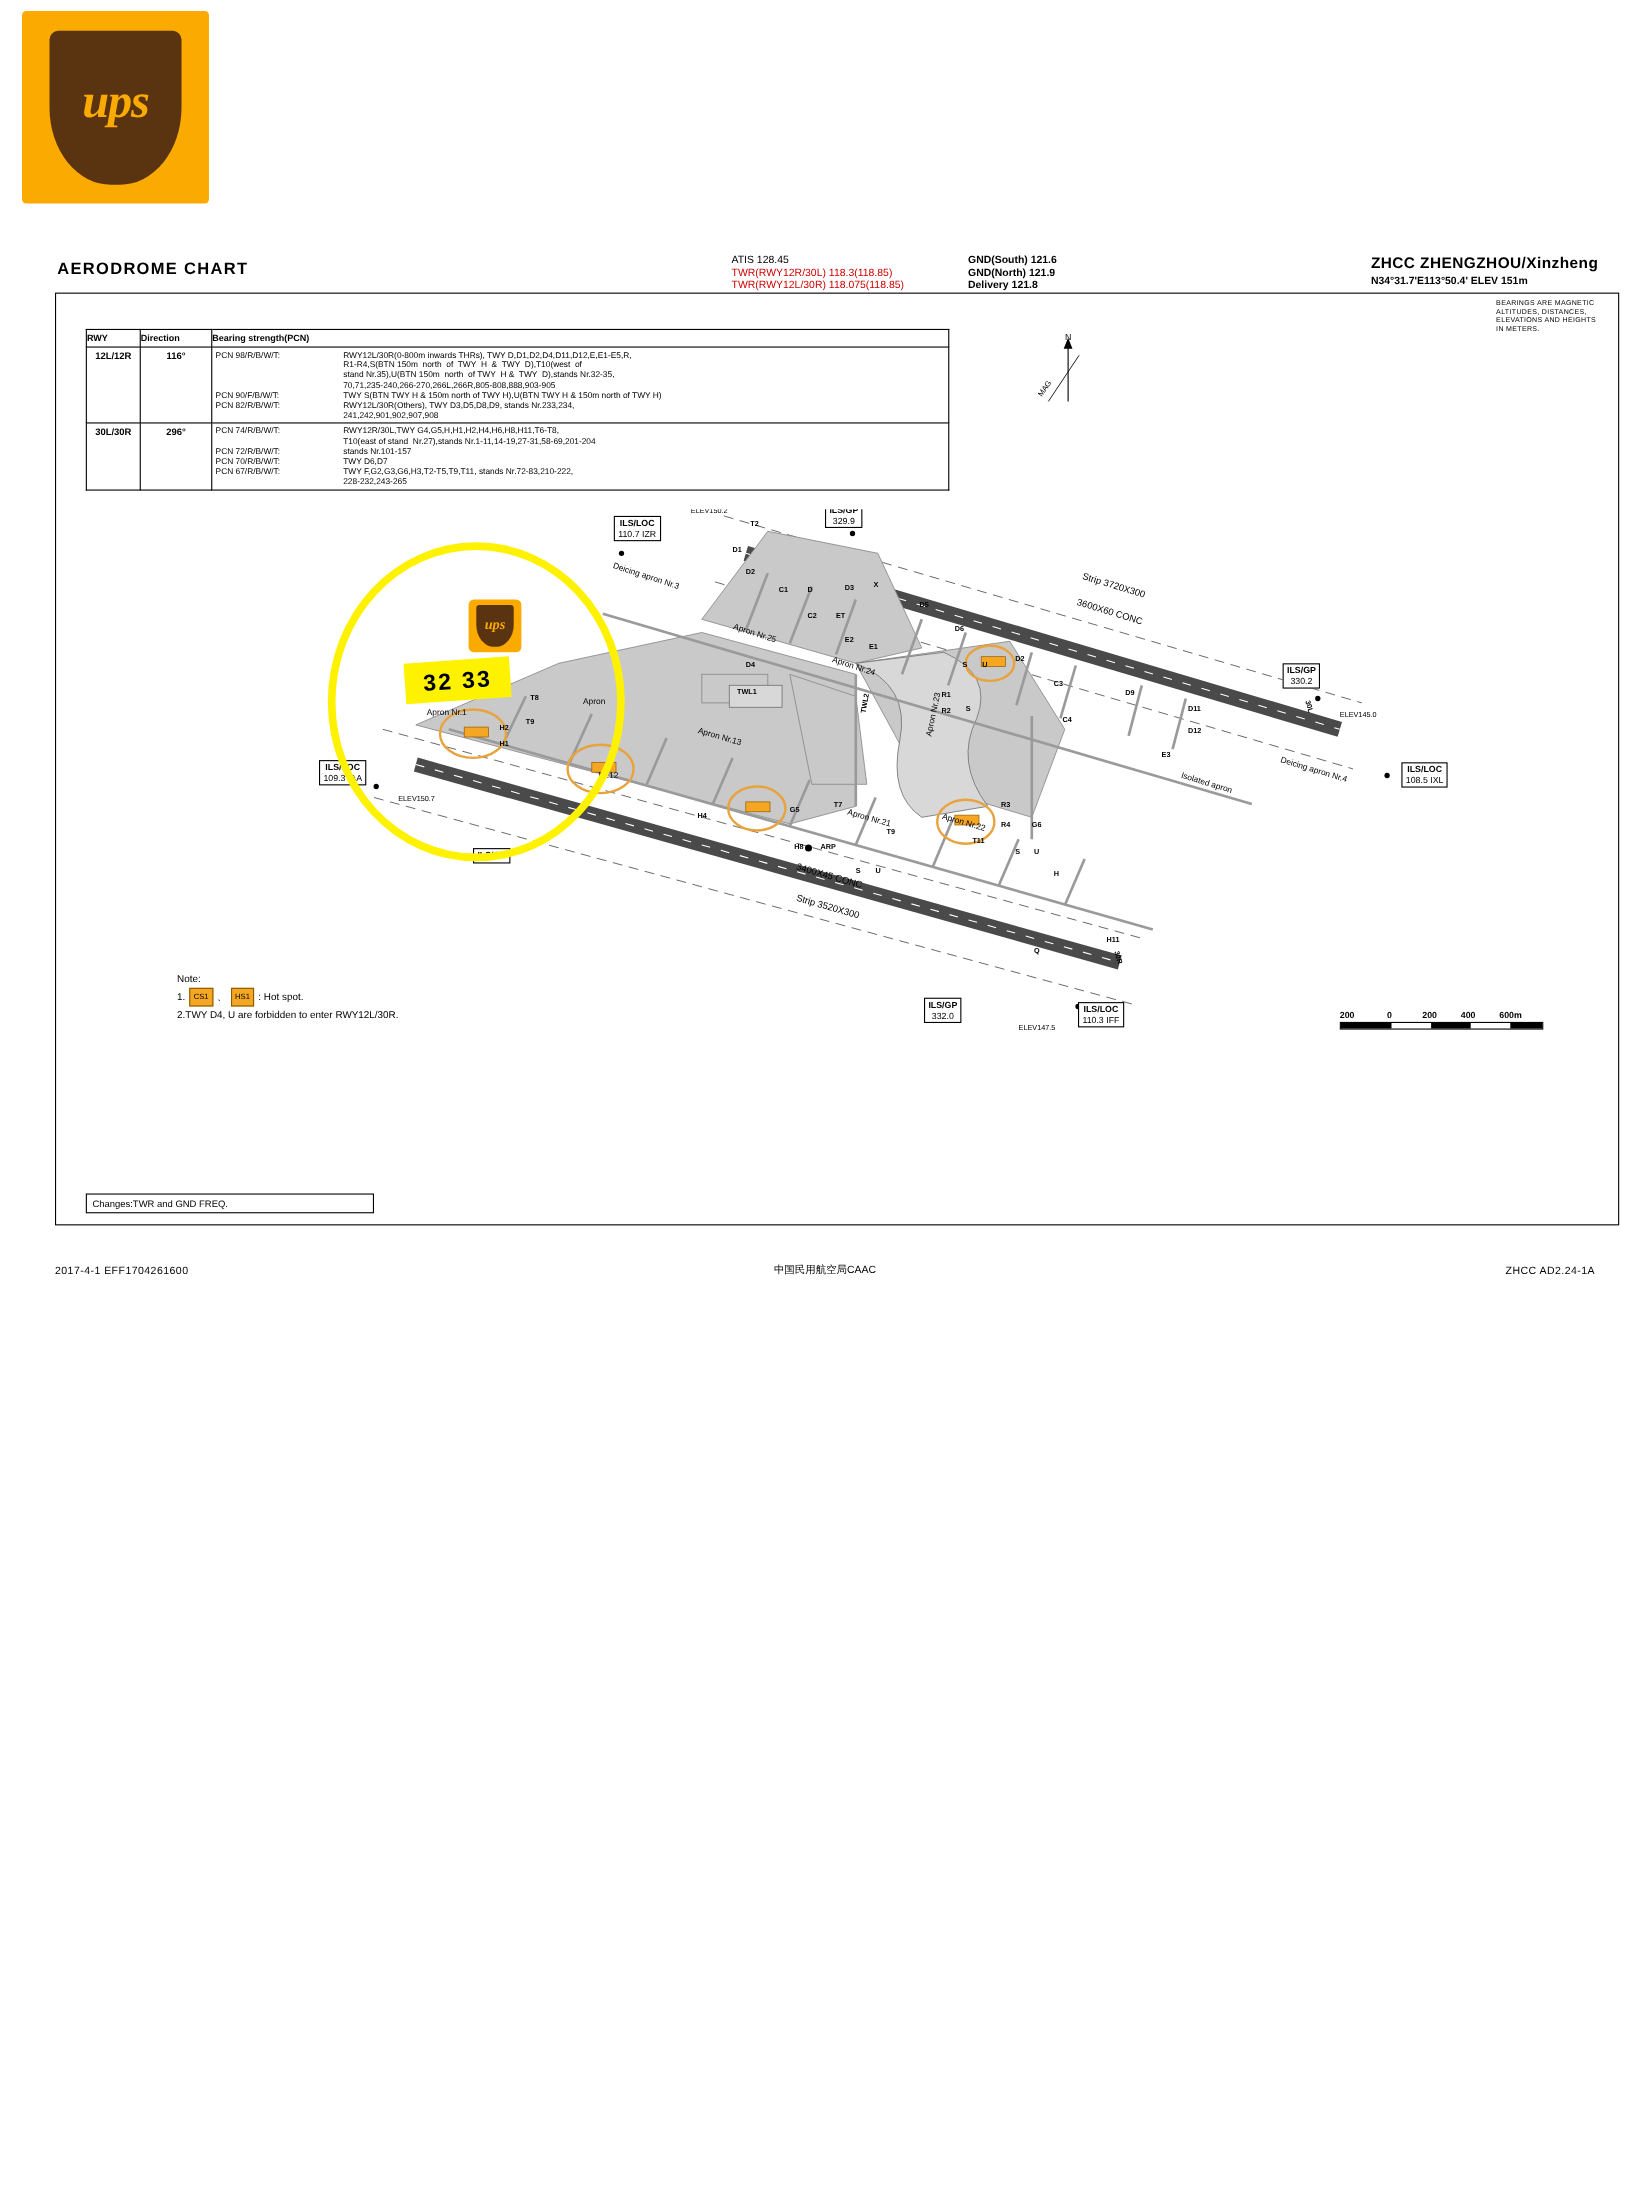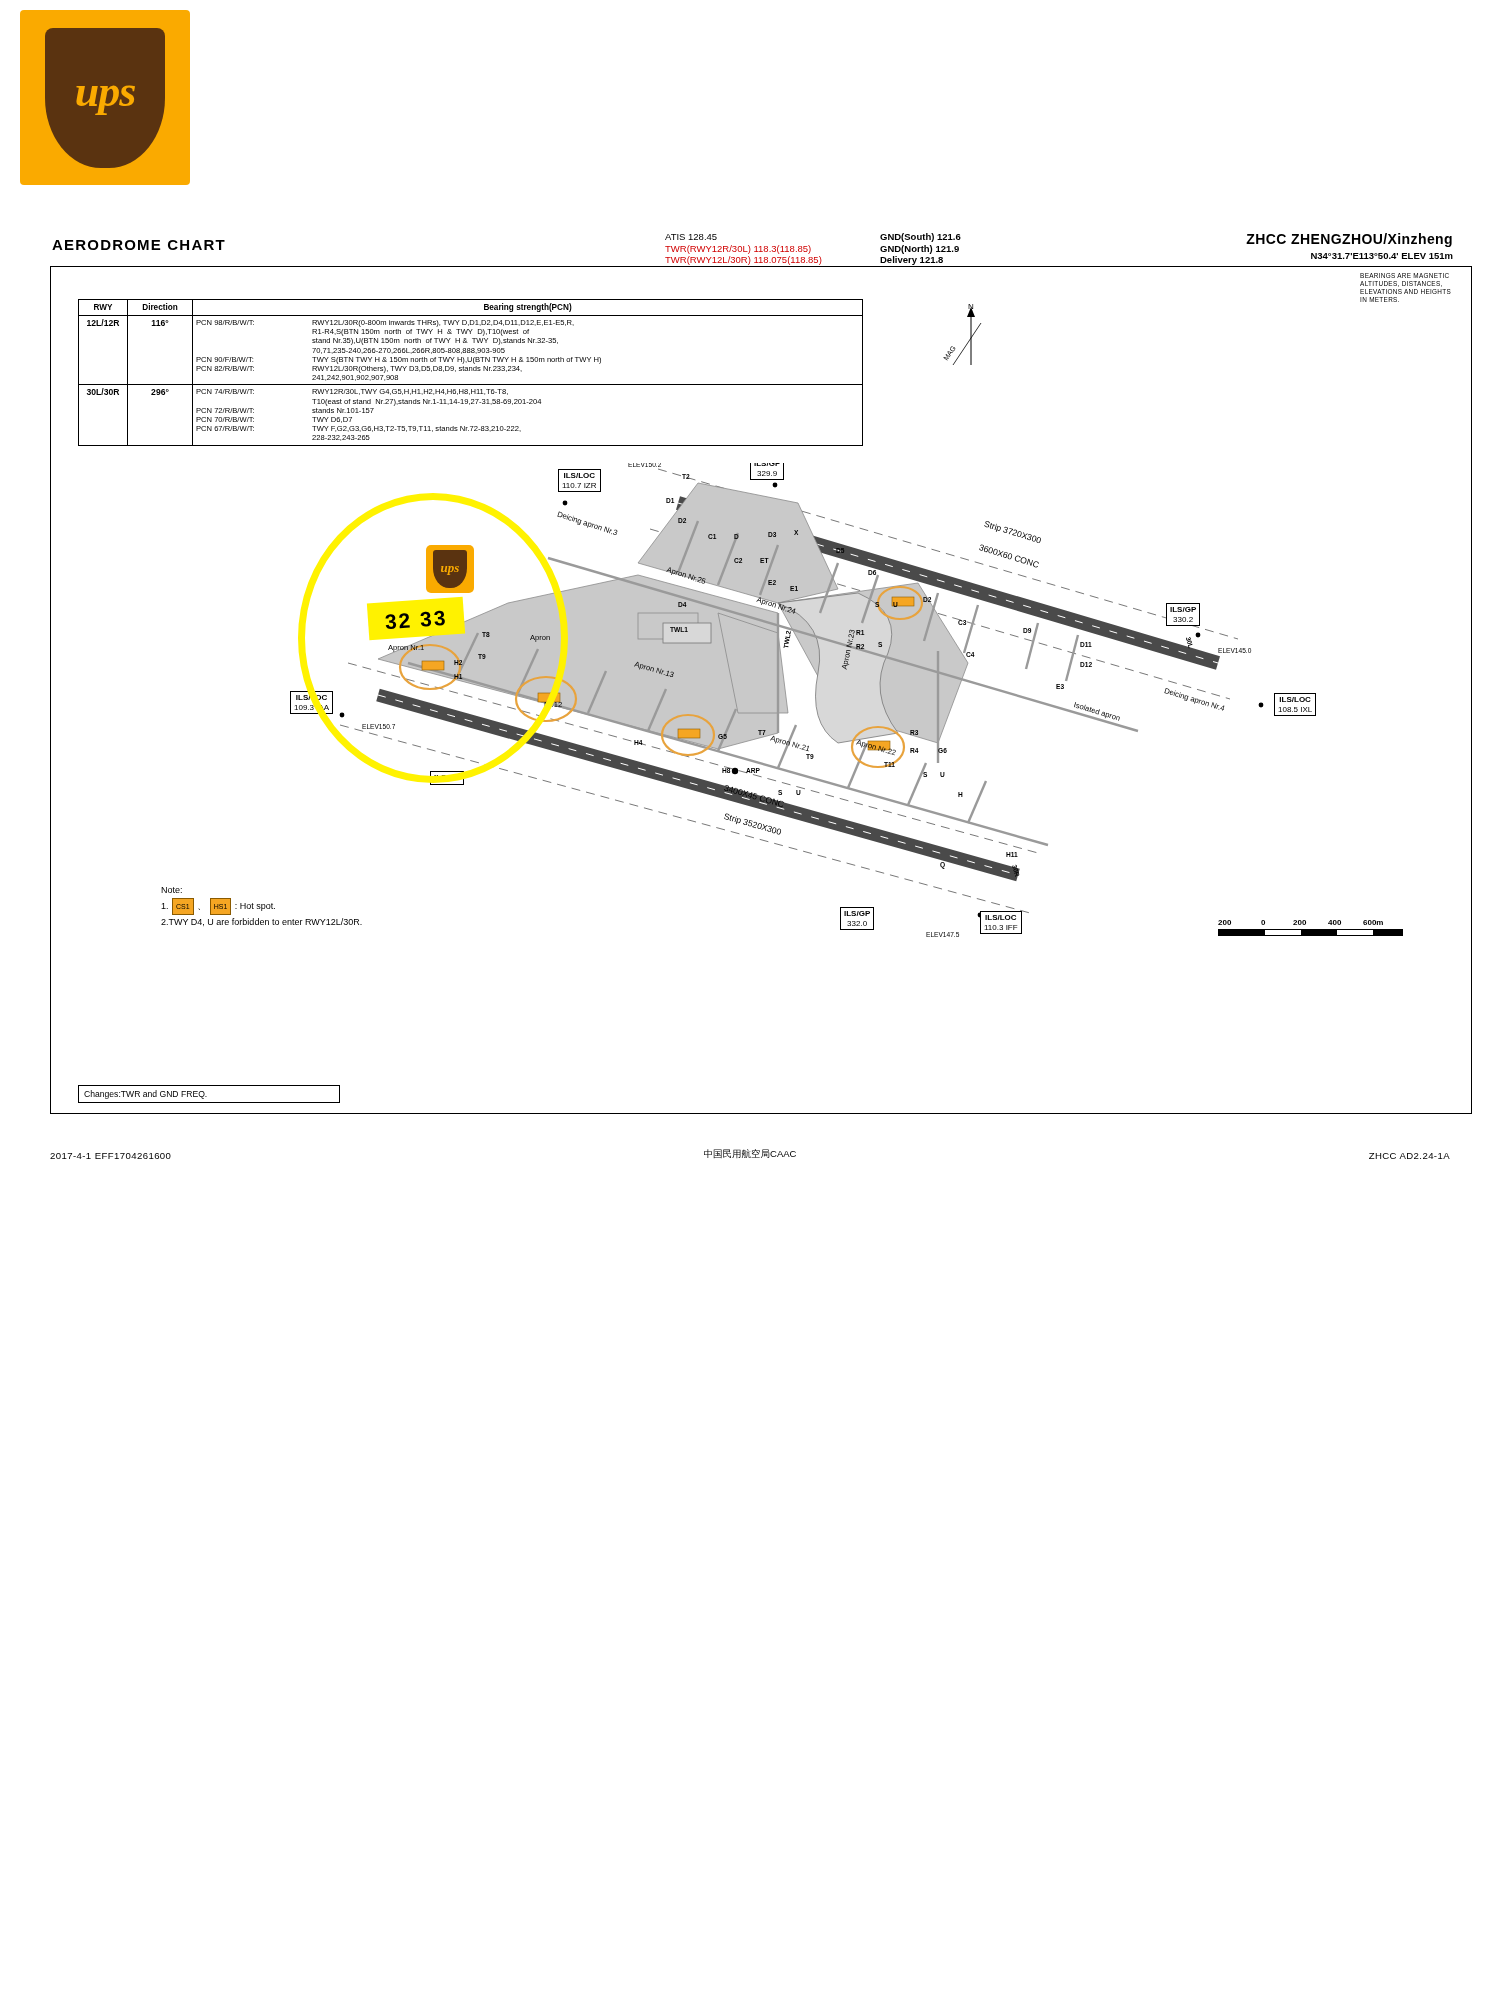--- a/index.html
+++ b/index.html
@@ -96,21 +96,20 @@
     left: 855px;
     top: 3px;
     font-size: 9.5px;
     line-height: 11.5px;
     font-weight: bold;
   }
   .hdr-right {
     position: absolute;
     right: 22px;
     top: 3px;
-    text-align: right;
   }
   .hdr-right .name {
     font-size: 14px;
     font-weight: bold;
     letter-spacing: 0.4px;
   }
   .hdr-right .coords {
     font-size: 9.5px;
     font-weight: bold;
     margin-top: 3px;
@@ -134,21 +133,21 @@
     width: 785px;
     border-collapse: collapse;
     font-size: 7.6px;
   }
   .pcn-table td, .pcn-table th {
     border: 1px solid #000;
     padding: 2px 3px;
     vertical-align: top;
   }
   .pcn-table th {
-    text-align: center;
+    text-align: left;
     font-size: 8.2px;
     font-weight: bold;
     padding: 3px 0;
   }
   .pcn-rwy { width: 42px; text-align: center; font-size: 8.6px; font-weight: bold; vertical-align: middle; }
   .pcn-dir { width: 58px; text-align: center; font-size: 8.6px; font-weight: bold; vertical-align: middle; }
   .pcn-body { padding: 3px 4px; }
   .pcn-line { display: flex; gap: 4px; line-height: 9.2px; }
   .pcn-code { width: 112px; flex: none; white-space: nowrap; }
   .pcn-desc { flex: 1; }

